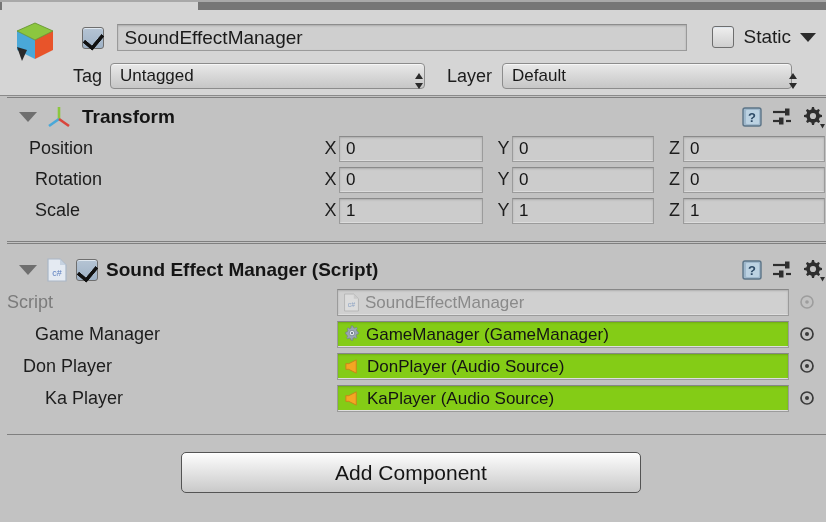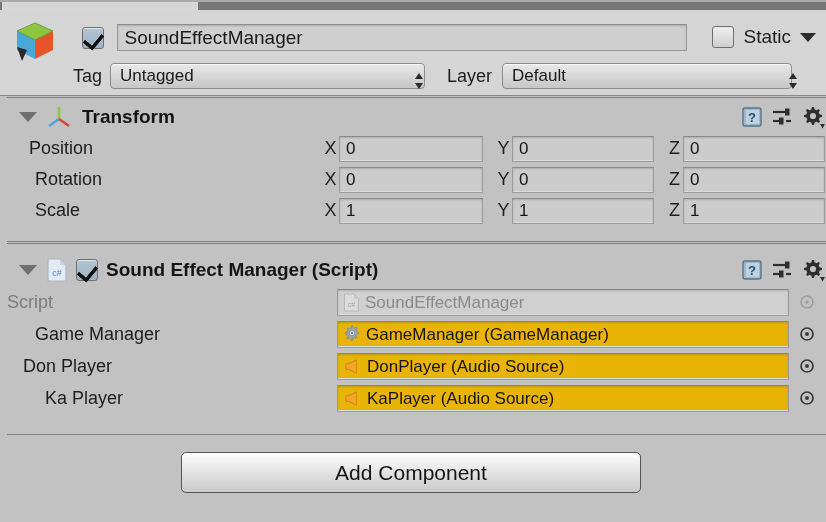--- a/index.html
+++ b/index.html
@@ -86,21 +86,21 @@
 
   .num-field {
     height:26px; background:#cccccc;
     border:1px solid #9b9b9b; border-top:1px solid #8a8a8a;
     box-shadow: inset 0 1px 2px rgba(0,0,0,.16), inset 0 -1px 0 #dedede;
     font-size:17px; color:#151515; line-height:24px; padding:0 6px;
   }
   .axis-lab { font-size:18px; color:#1d1d1d; width:17px; text-align:center; }
 
   .obj-field {
-    height:27px; background:#eab308;
+    height:27px; background:#84cc16;
     border:1px solid #9b9b9b; border-top:1px solid #878787;
     box-shadow: inset 0 1px 2px rgba(0,0,0,.16), inset 0 -1px 0 #e0e0e0;
     font-size:17px; color:#141414; line-height:25px;
     display:flex; align-items:center; gap:5px; padding:0 5px;
     white-space:nowrap; overflow:hidden;
   }
   .obj-field.dim { color:#8a8a8a; background:#d0d0d0; }
   .obj-text { overflow:hidden; text-overflow:ellipsis; }
 
   .add-comp-zone { position:absolute; left:0; width:826px; background:#c2c2c2; }

